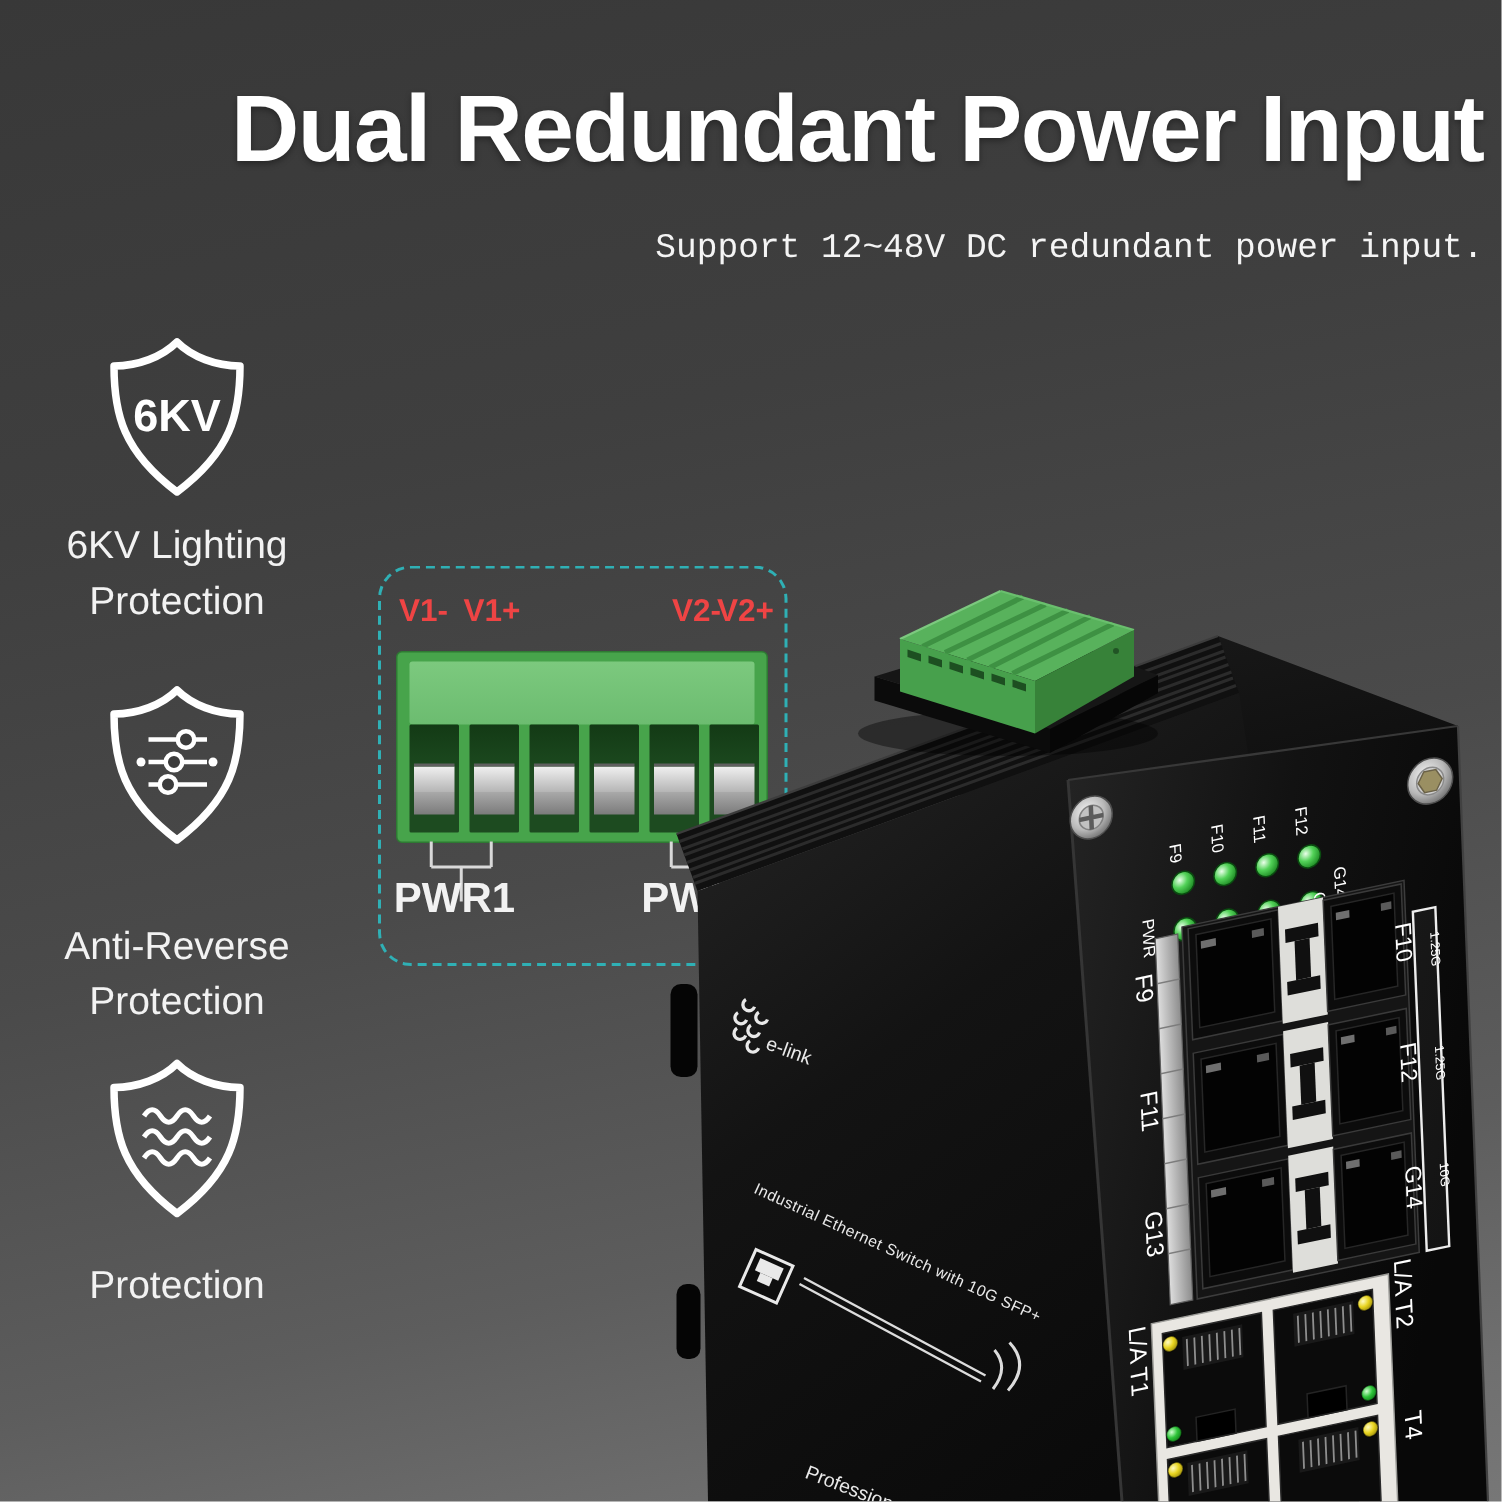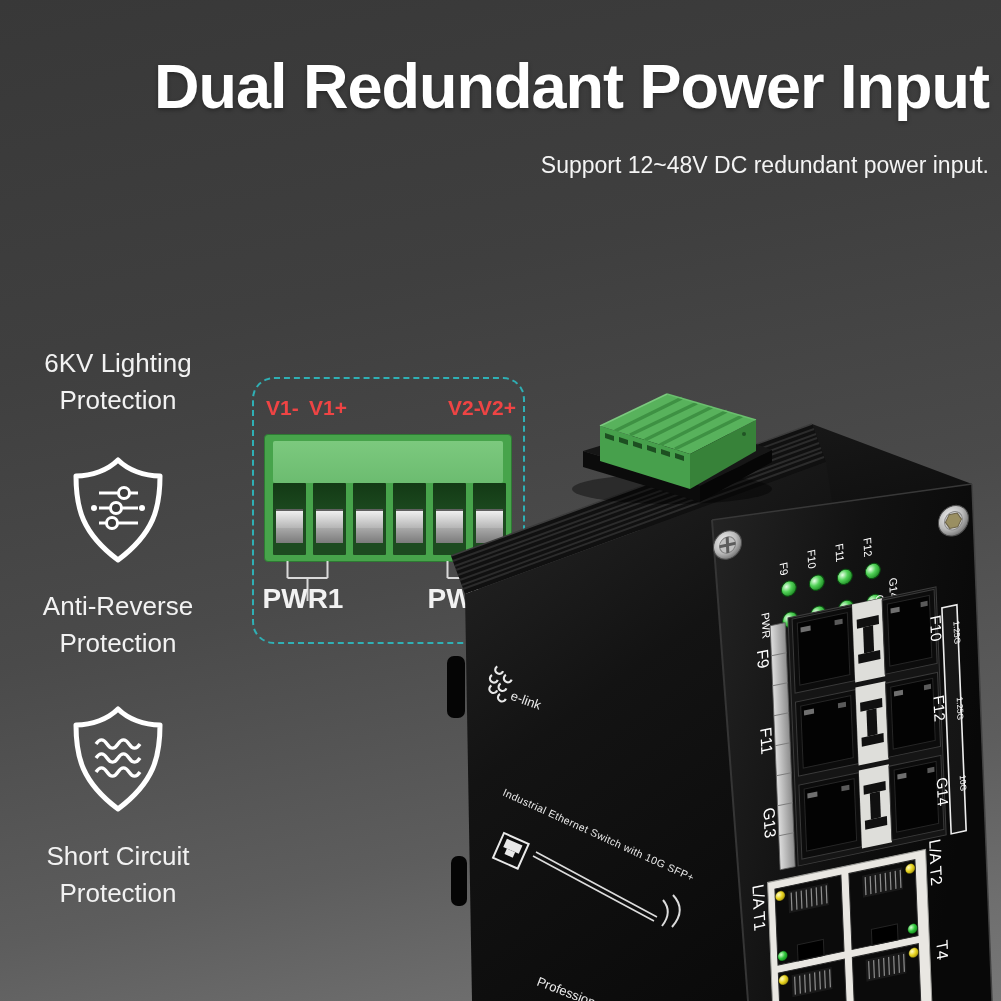--- a/index.html
+++ b/index.html
@@ -7,27 +7,27 @@
     width:1001px;height:1001px;overflow:hidden;
     background:linear-gradient(168deg,#383838 0%,#3f3f3f 30%,#4a4a4a 55%,#5d5d5d 78%,#6f6f6f 92%,#777 100%);
     font-family:"Liberation Sans",sans-serif;color:#fff;
   }
   .stage{position:relative;width:1001px;height:1001px;}
   
   .hdr{position:absolute;top:0;left:0;right:12px;text-align:right;}
   .hdr h1{margin:50px 0 0;font-size:63px;font-weight:bold;letter-spacing:-1px;color:#fff;
           text-shadow:0 2px 4px rgba(0,0,0,.35);}
   .hdr .sub{margin:0;font-size:23px;color:#f4f4f4;}
-  .hdr .sub1{margin-top:30px;}
+  .hdr .sub1{margin-top:30px;font-family:Liberation Mono, monospace;}
   .hdr .sub2{margin-top:16px;}
   
   .feature{position:absolute;left:0;width:236px;text-align:center;}
   .f-label{font-size:26px;line-height:37px;color:#f2f2f2;}
   .f1{top:224px}.f1t{top:345px}
-  .f2{top:456px}.f2t{top:588px}
+  .f2{top:456px}.f2t{top:612px}
   .f3{top:705px}.f3t{top:838px}
   .fe-icon{display:block;margin:0 auto;}
   
   .tdiag{position:absolute;left:252px;top:377px;width:273px;height:267px;
          border:2px dashed #2fb0b5;border-radius:22px;box-sizing:border-box;}
   .vlab{position:absolute;top:17px;font-size:21px;font-weight:bold;color:#ef4444;}
   .v0{left:12px}.v1{left:55px}.v2{left:194px}.v3{left:224px}
   .tb{position:absolute;left:10px;top:55px;width:248px;height:128px;background:#47a44b;
       border-radius:4px;border:1px solid #2e7a33;box-sizing:border-box;}
   .tb-top{position:absolute;left:8px;top:6px;width:230px;height:42px;background:linear-gradient(180deg,#7cc97e,#6cbc70);border-radius:2px;}
@@ -55,20 +55,26 @@
   </defs>
 </svg>
 
 <div class="stage">
 
   <div class="hdr">
     <h1>Dual Redundant Power Input</h1>
     <p class="sub sub1">Support 12~48V DC redundant power input.</p>
   </div>
 
+  <div class="feature f1">
+    <svg class="fe-icon" width="100" height="108" viewBox="0 0 100 108">
+      <use href="#shieldPath" fill="none" stroke="#fff" stroke-width="5" stroke-linejoin="round"></use>
+      <text x="50" y="63" text-anchor="middle" font-size="30" font-weight="bold" fill="#fff">6KV</text>
+    </svg>
+  </div>
   <div class="feature f1t">
     <div class="f-label">6KV Lighting</div>
     <div class="f-label">Protection</div>
   </div>
 
   <div class="feature f2">
     <svg class="fe-icon" width="100" height="108" viewBox="0 0 100 108">
       <use href="#shieldPath" fill="none" stroke="#fff" stroke-width="5" stroke-linejoin="round"></use>
       <circle cx="26" cy="52" r="3" fill="#fff"></circle>
       <circle cx="74" cy="52" r="3" fill="#fff"></circle>
@@ -87,21 +93,20 @@
 
   <div class="feature f3">
     <svg class="fe-icon" width="100" height="108" viewBox="0 0 100 108">
       <use href="#shieldPath" fill="none" stroke="#fff" stroke-width="5" stroke-linejoin="round"></use>
       <path d="M28 39 c3.7 -5.5 7.3 -5.5 11 0 c3.7 5.5 7.3 5.5 11 0 c3.7 -5.5 7.3 -5.5 11 0 c3.7 5.5 7.3 5.5 11 0" fill="none" stroke="#fff" stroke-width="3.4"></path>
       <path d="M28 53 c3.7 -5.5 7.3 -5.5 11 0 c3.7 5.5 7.3 5.5 11 0 c3.7 -5.5 7.3 -5.5 11 0 c3.7 5.5 7.3 5.5 11 0" fill="none" stroke="#fff" stroke-width="3.4"></path>
       <path d="M28 67 c3.7 -5.5 7.3 -5.5 11 0 c3.7 5.5 7.3 5.5 11 0 c3.7 -5.5 7.3 -5.5 11 0 c3.7 5.5 7.3 5.5 11 0" fill="none" stroke="#fff" stroke-width="3.4"></path>
     </svg>
   </div>
   <div class="feature f3t">
-    <div class="f-label">Short Circuit</div>
     <div class="f-label">Protection</div>
   </div>
 
   <div class="tdiag">
     <span class="vlab v0">V1-</span>
     <span class="vlab v1">V1+</span>
     <span class="vlab v2">V2-</span>
     <span class="vlab v3">V2+</span>
     <div class="tb">
       <div class="tb-top"></div>

